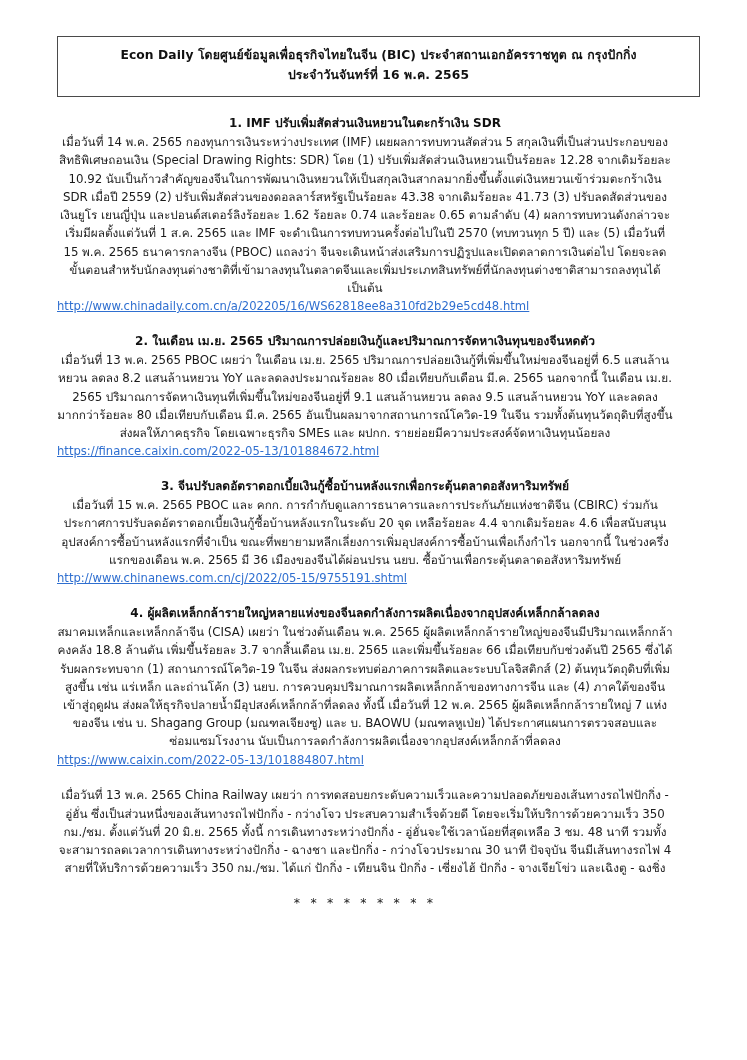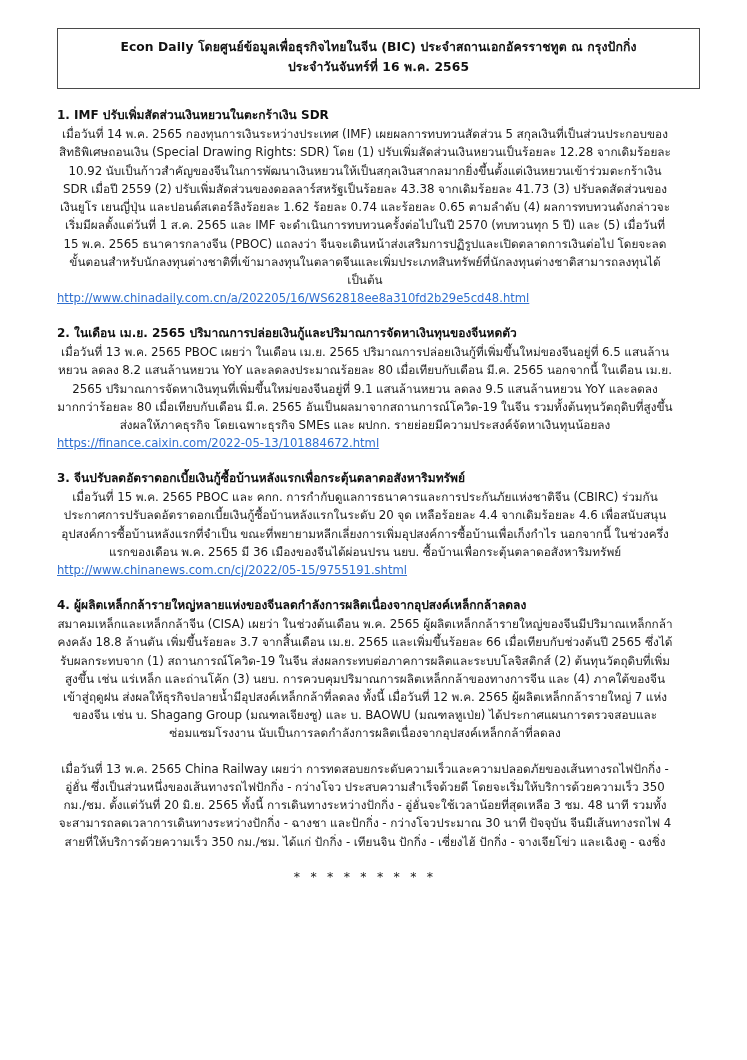--- a/index.html
+++ b/index.html
@@ -12,21 +12,21 @@
     width: 747px;
     height: 1060px;
     font-family: "DejaVu Sans", "Liberation Sans", sans-serif;
     color: #1a1a1a;
     overflow: hidden;
   }
   .page {
     box-sizing: border-box;
     width: 720px;
     height: 1060px;
-    padding: 28px 47px 0 57px;
+    padding: 36px 47px 0 57px;
     background: #ffffff;
   }
   .header-box {
     box-sizing: border-box;
     border: 1px solid #4a4a4a;
     width: 643px;
     padding: 9px 14px 10px 14px;
     margin: 0 0 18px 0;
     text-align: center;
   }
@@ -39,20 +39,21 @@
   }
   .section {
     margin: 0 0 17px 0;
   }
   .section-heading {
     font-size: 12.0px;
     font-weight: bold;
     line-height: 1.45;
     color: #111111;
     margin: 0 0 1px 0;
+    text-align: center;
   }
   .section-body {
     font-size: 11.8px;
     line-height: 1.545;
     color: #1a1a1a;
     margin: 0;
     text-align: center;
     word-spacing: -0.2px;
   }
   .section-link {
@@ -97,20 +98,21 @@
 
   <div class="section">
     <div class="section-heading">3. จีนปรับลดอัตราดอกเบี้ยเงินกู้ซื้อบ้านหลังแรกเพื่อกระตุ้นตลาดอสังหาริมทรัพย์</div>
     <div class="section-body">เมื่อวันที่ 15 พ.ค. 2565 PBOC และ คกก. การกำกับดูแลการธนาคารและการประกันภัยแห่งชาติจีน (CBIRC) ร่วมกันประกาศการปรับลดอัตราดอกเบี้ยเงินกู้ซื้อบ้านหลังแรกในระดับ 20 จุด เหลือร้อยละ 4.4 จากเดิมร้อยละ 4.6 เพื่อสนับสนุนอุปสงค์การซื้อบ้านหลังแรกที่จำเป็น ขณะที่พยายามหลีกเลี่ยงการเพิ่มอุปสงค์การซื้อบ้านเพื่อเก็งกำไร นอกจากนี้ ในช่วงครึ่งแรกของเดือน พ.ค. 2565 มี 36 เมืองของจีนได้ผ่อนปรน นยบ. ซื้อบ้านเพื่อกระตุ้นตลาดอสังหาริมทรัพย์</div>
     <a class="section-link" href="#">http://www.chinanews.com.cn/cj/2022/05-15/9755191.shtml</a>
   </div>
 
   <div class="section">
     <div class="section-heading">4. ผู้ผลิตเหล็กกล้ารายใหญ่หลายแห่งของจีนลดกำลังการผลิตเนื่องจากอุปสงค์เหล็กกล้าลดลง</div>
     <div class="section-body">สมาคมเหล็กและเหล็กกล้าจีน (CISA) เผยว่า ในช่วงต้นเดือน พ.ค. 2565 ผู้ผลิตเหล็กกล้ารายใหญ่ของจีนมีปริมาณเหล็กกล้าคงคลัง 18.8 ล้านตัน เพิ่มขึ้นร้อยละ 3.7 จากสิ้นเดือน เม.ย. 2565 และเพิ่มขึ้นร้อยละ 66 เมื่อเทียบกับช่วงต้นปี 2565 ซึ่งได้รับผลกระทบจาก (1) สถานการณ์โควิด-19 ในจีน ส่งผลกระทบต่อภาคการผลิตและระบบโลจิสติกส์ (2) ต้นทุนวัตถุดิบที่เพิ่มสูงขึ้น เช่น แร่เหล็ก และถ่านโค้ก (3) นยบ. การควบคุมปริมาณการผลิตเหล็กกล้าของทางการจีน และ (4) ภาคใต้ของจีนเข้าสู่ฤดูฝน ส่งผลให้ธุรกิจปลายน้ำมีอุปสงค์เหล็กกล้าที่ลดลง ทั้งนี้ เมื่อวันที่ 12 พ.ค. 2565 ผู้ผลิตเหล็กกล้ารายใหญ่ 7 แห่งของจีน เช่น บ. Shagang Group (มณฑลเจียงซู) และ บ. BAOWU (มณฑลหูเป่ย) ได้ประกาศแผนการตรวจสอบและซ่อมแซมโรงงาน นับเป็นการลดกำลังการผลิตเนื่องจากอุปสงค์เหล็กกล้าที่ลดลง</div>
+    <a class="section-link" href="#">https://www.caixin.com/2022-05-13/101884807.html</a>
   </div>
 
   <div class="section">
     <div class="section-body">เมื่อวันที่ 13 พ.ค. 2565 China Railway เผยว่า การทดสอบยกระดับความเร็วและความปลอดภัยของเส้นทางรถไฟปักกิ่ง - อู่ฮั่น ซึ่งเป็นส่วนหนึ่งของเส้นทางรถไฟปักกิ่ง - กว่างโจว ประสบความสำเร็จด้วยดี โดยจะเริ่มให้บริการด้วยความเร็ว 350 กม./ชม. ตั้งแต่วันที่ 20 มิ.ย. 2565 ทั้งนี้ การเดินทางระหว่างปักกิ่ง - อู่ฮั่นจะใช้เวลาน้อยที่สุดเหลือ 3 ชม. 48 นาที รวมทั้งจะสามารถลดเวลาการเดินทางระหว่างปักกิ่ง - ฉางชา และปักกิ่ง - กว่างโจวประมาณ 30 นาที ปัจจุบัน จีนมีเส้นทางรถไฟ 4 สายที่ให้บริการด้วยความเร็ว 350 กม./ชม. ได้แก่ ปักกิ่ง - เทียนจิน ปักกิ่ง - เซี่ยงไฮ้ ปักกิ่ง - จางเจียโข่ว และเฉิงตู - ฉงชิ่ง</div>
   </div>
 
   <div class="footer-stars">* * * * * * * * *</div>
 
 </div>
 

